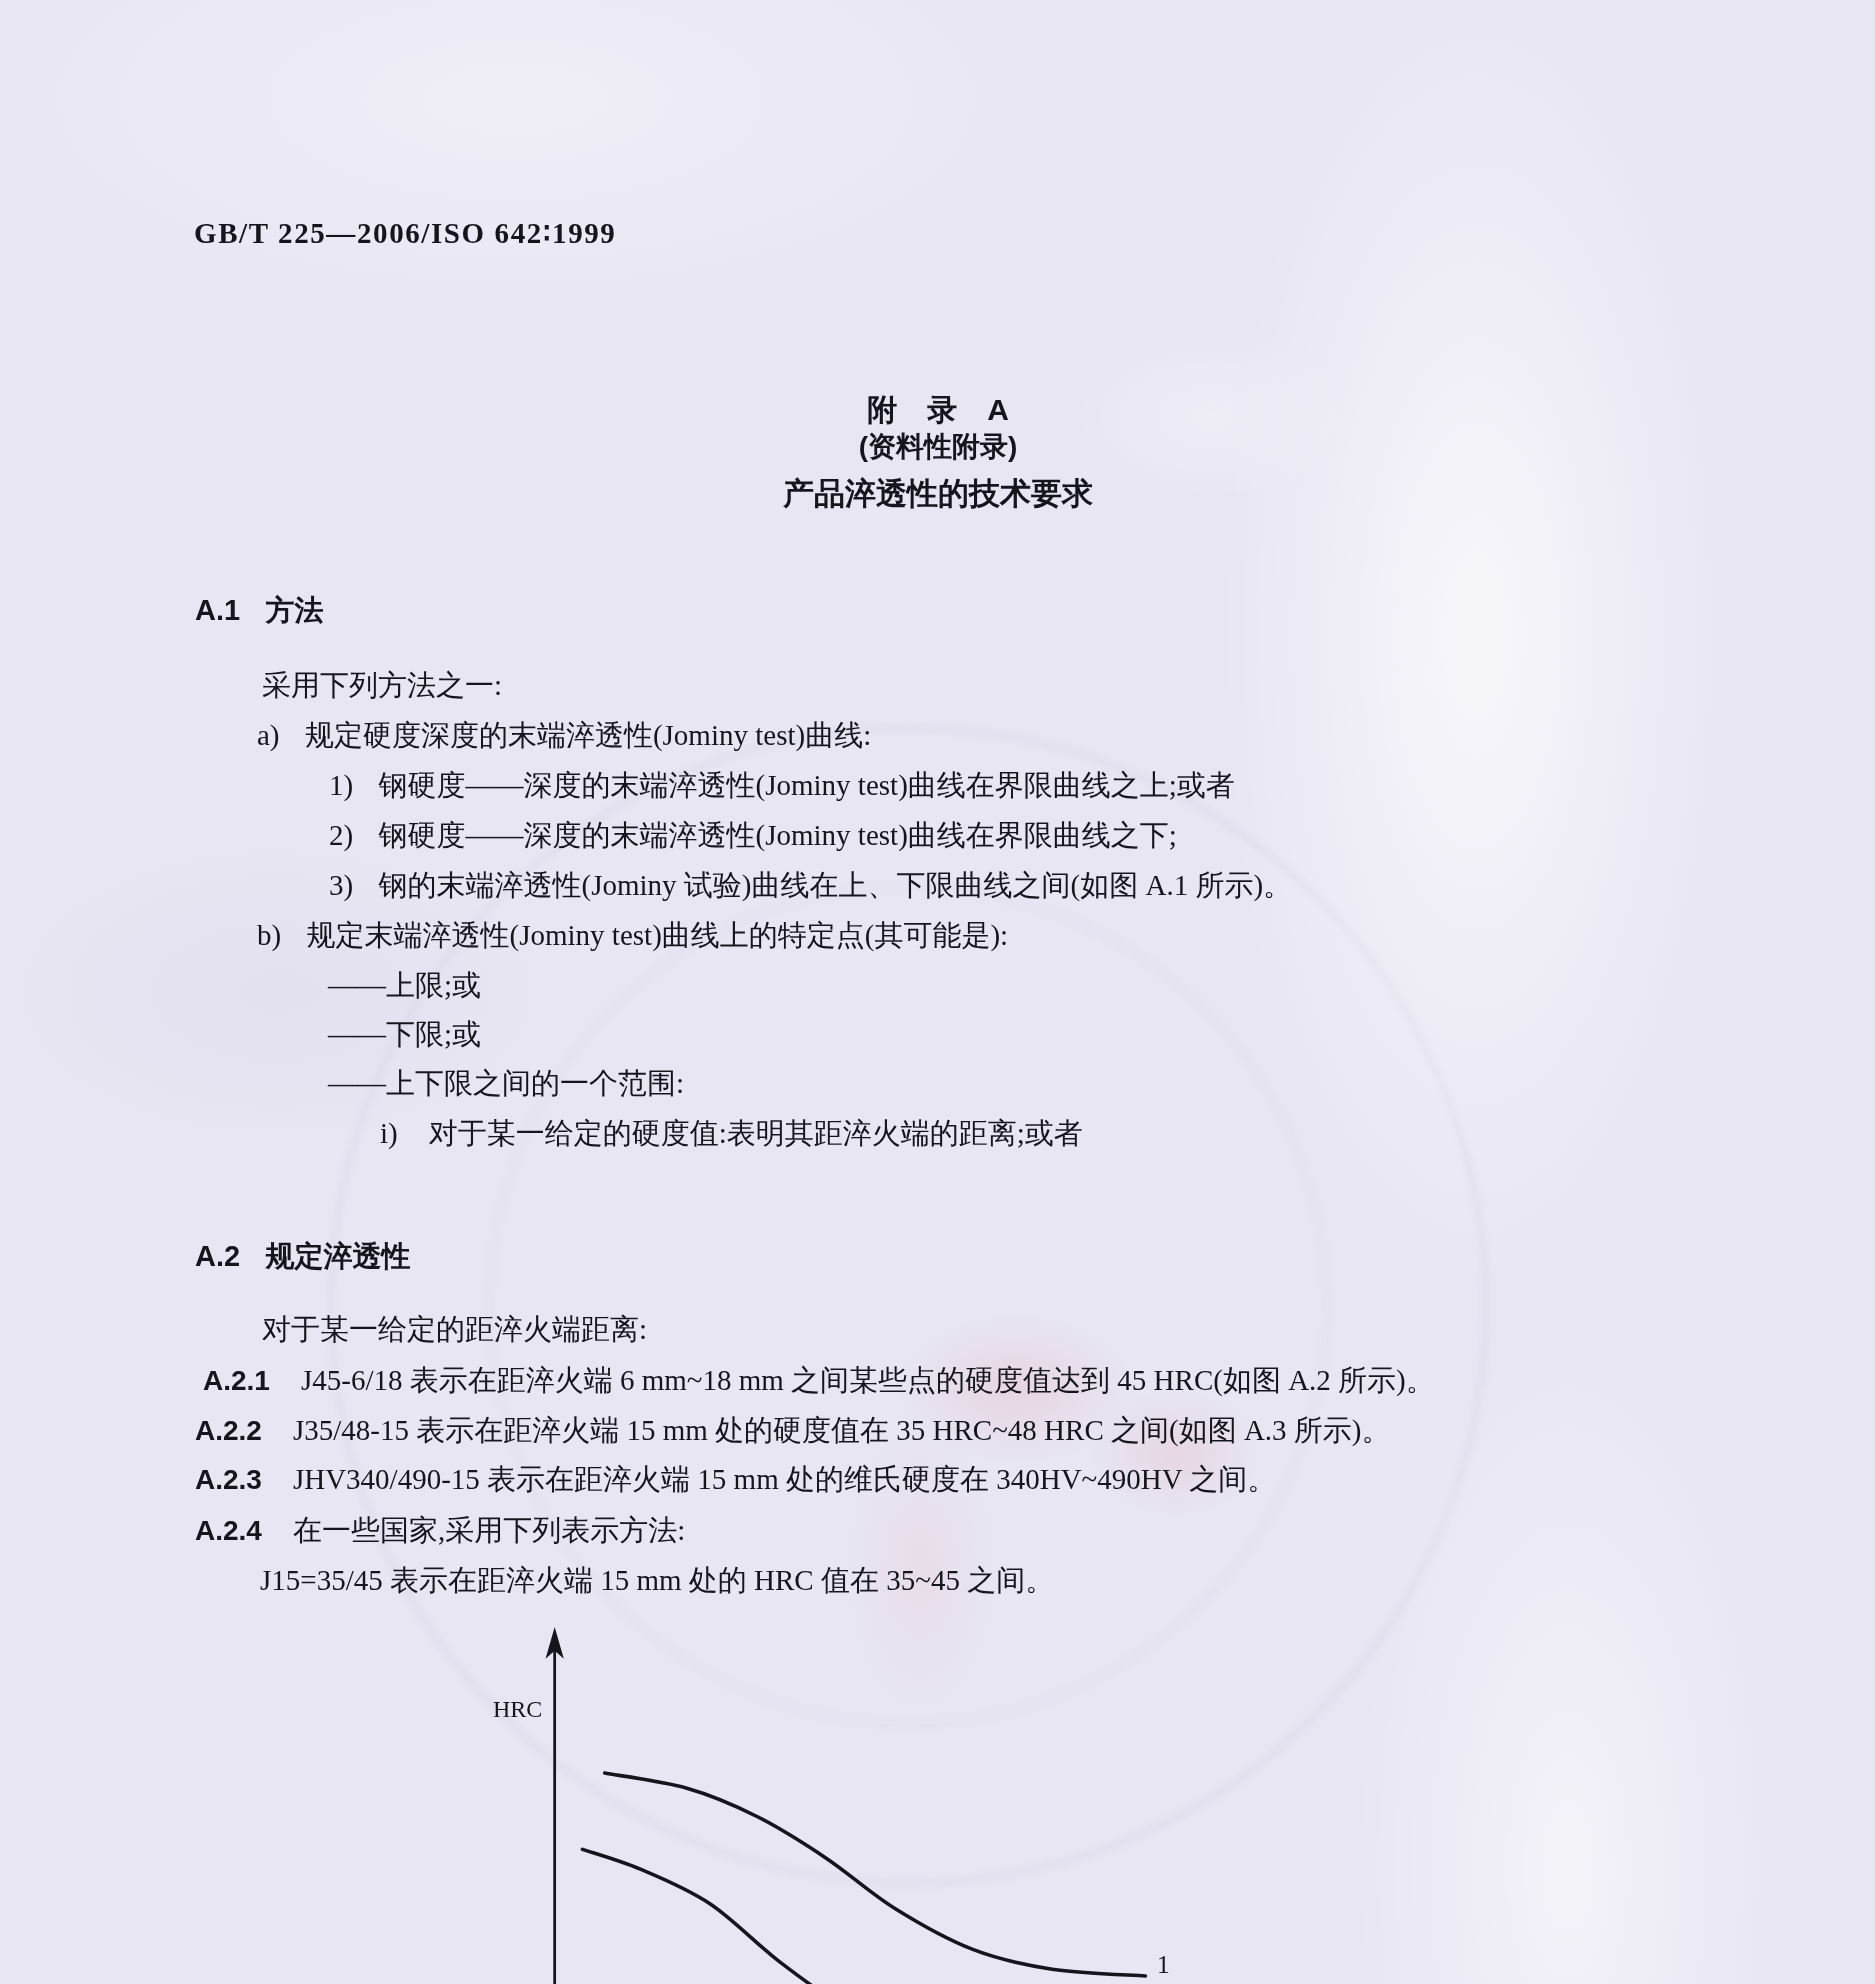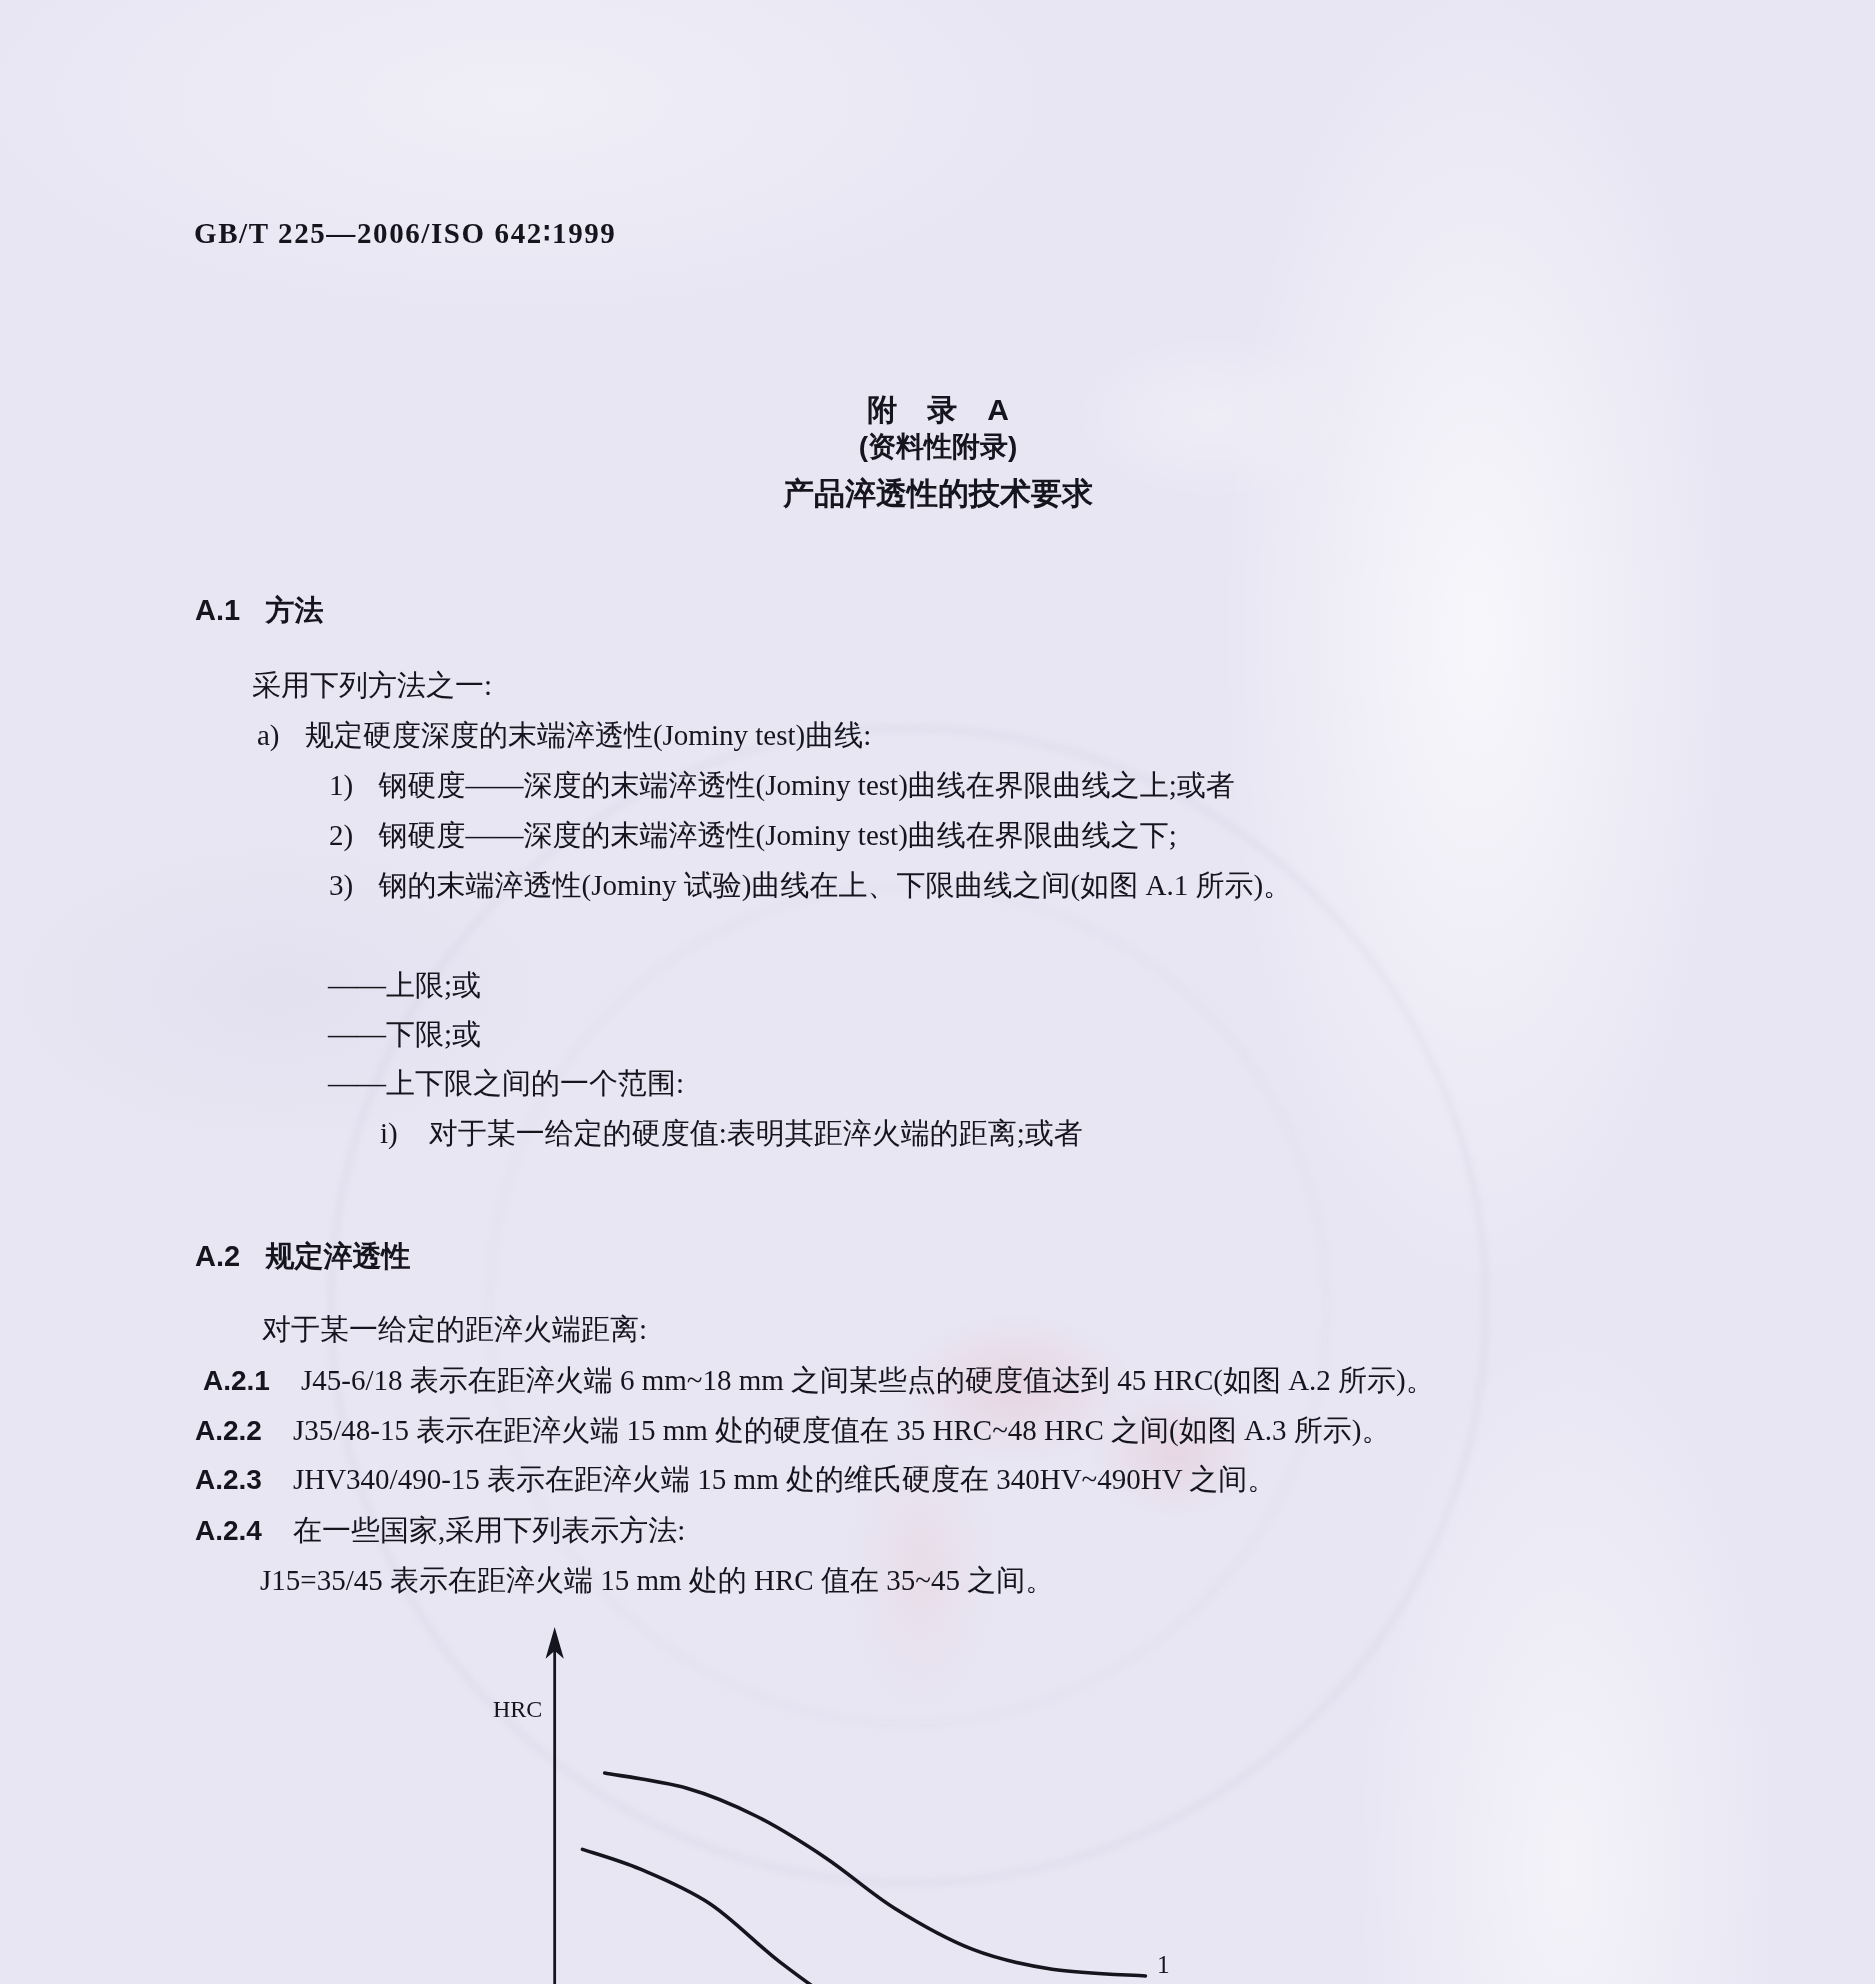--- a/index.html
+++ b/index.html
@@ -48,26 +48,27 @@
   <div class="wm wm2"></div>
 
   <div class="line hdr" style="left:194px;top:216px;">GB/T 225—2006/ISO 642∶1999</div>
 
   <div class="line center hei" style="top:392px;font-size:30px;">附　录　A</div>
   <div class="line center hei" style="top:430px;font-size:28px;">(资料性附录)</div>
   <div class="line center hei" style="top:475px;font-size:31px;">产品淬透性的技术要求</div>
 
   <div class="line hei" style="left:195px;top:593px;"><span class="lbl">A.1</span><span>方法</span></div>
 
-  <div class="line" style="left:252px;top:668px;">采用下列方法之一:</div>
+  <div class="line" style="left:262px;top:668px;">采用下列方法之一:</div>
 
   <div class="line" style="left:257px;top:718px;"><span class="lbl">a)</span><span>规定硬度深度的末端淬透性(Jominy test)曲线:</span></div>
   <div class="line" style="left:329px;top:768px;text-align:center;"><span class="lbl">1)</span><span>钢硬度——深度的末端淬透性(Jominy test)曲线在界限曲线之上;或者</span></div>
   <div class="line" style="left:329px;top:818px;"><span class="lbl">2)</span><span>钢硬度——深度的末端淬透性(Jominy test)曲线在界限曲线之下;</span></div>
   <div class="line" style="left:329px;top:868px;"><span class="lbl">3)</span><span>钢的末端淬透性(Jominy 试验)曲线在上、下限曲线之间(如图 A.1 所示)。</span></div>
+  <div class="line" style="left:257px;top:918px;"><span class="lbl">b)</span><span>规定末端淬透性(Jominy test)曲线上的特定点(其可能是):</span></div>
 
   <div class="line" style="left:328px;top:968px;">——上限;或</div>
   <div class="line" style="left:328px;top:1017px;">——下限;或</div>
   <div class="line" style="left:328px;top:1066px;">——上下限之间的一个范围:</div>
 
   <div class="line" style="left:380px;top:1116px;"><span class="lblw">i)</span><span>对于某一给定的硬度值:表明其距淬火端的距离;或者</span></div>
 
   <div class="line hei" style="left:195px;top:1239px;"><span class="lbl">A.2</span><span>规定淬透性</span></div>
 
   <div class="line" style="left:262px;top:1312px;">对于某一给定的距淬火端距离:</div>

